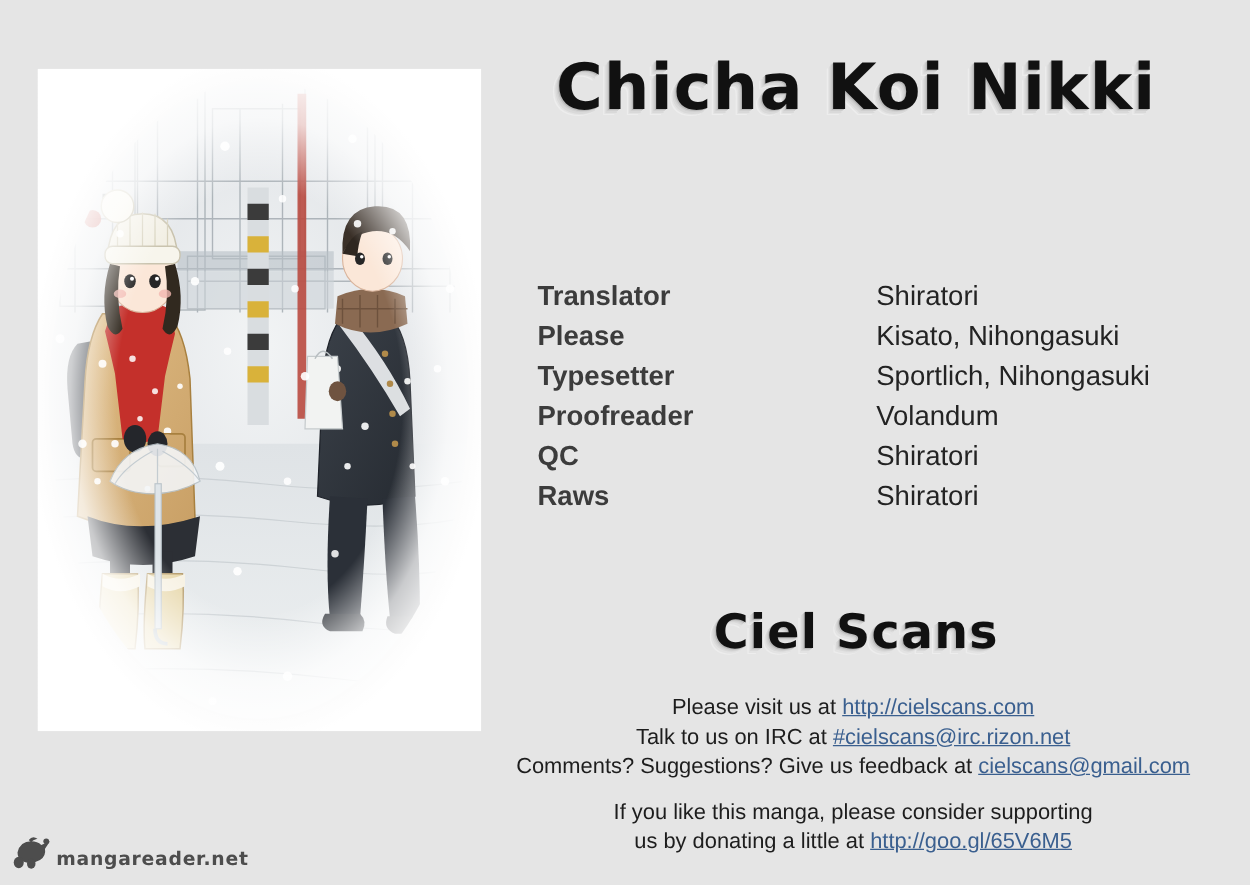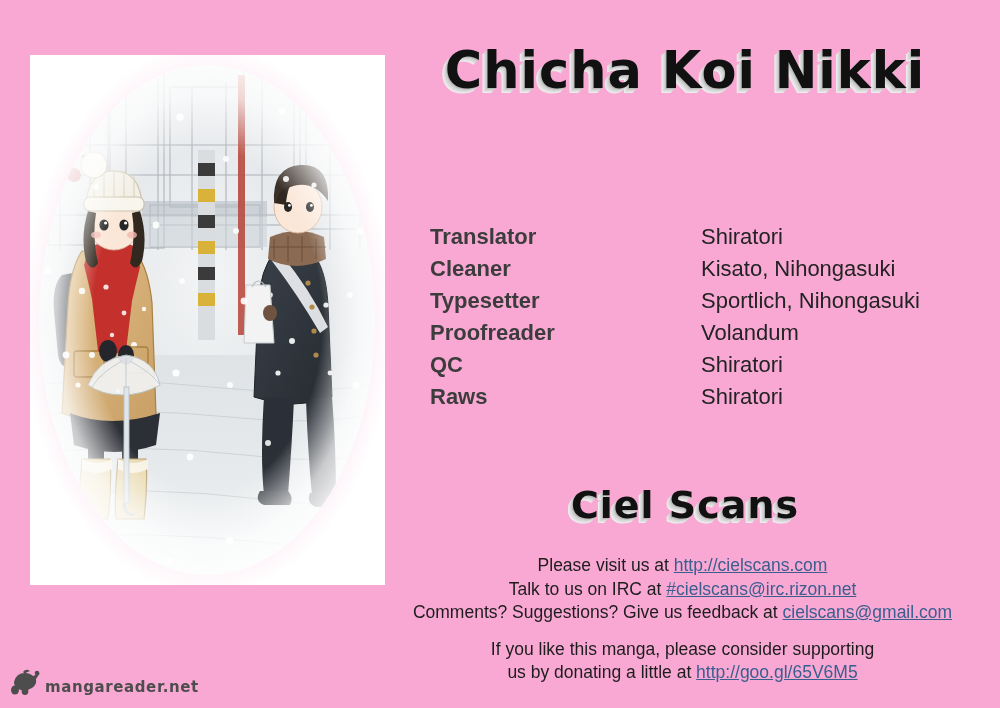--- a/index.html
+++ b/index.html
@@ -4,21 +4,21 @@
 <style>
   html, body {
     margin: 0;
     padding: 0;
     background: #ffffff;
   }
   #page {
     position: relative;
     width: 1000px;
     height: 708px;
-    background: #f9a8d4;
+    background: #e5e5e5;
     overflow: hidden;
     font-family: "Liberation Sans", sans-serif;
   }
 
   
   #illustration {
     position: absolute;
     left: 30px;
     top: 55px;
     width: 355px;
@@ -370,21 +370,21 @@
   </div>
 
   <div id="main-title" class="display-title">Chicha Koi Nikki</div>
 
   <div id="credits">
     <div class="credit-row">
       <div class="credit-label">Translator</div>
       <div class="credit-value">Shiratori</div>
     </div>
     <div class="credit-row">
-      <div class="credit-label">Cleaner</div>
+      <div class="credit-label">Please</div>
       <div class="credit-value">Kisato, Nihongasuki</div>
     </div>
     <div class="credit-row">
       <div class="credit-label">Typesetter</div>
       <div class="credit-value">Sportlich, Nihongasuki</div>
     </div>
     <div class="credit-row">
       <div class="credit-label">Proofreader</div>
       <div class="credit-value">Volandum</div>
     </div>

